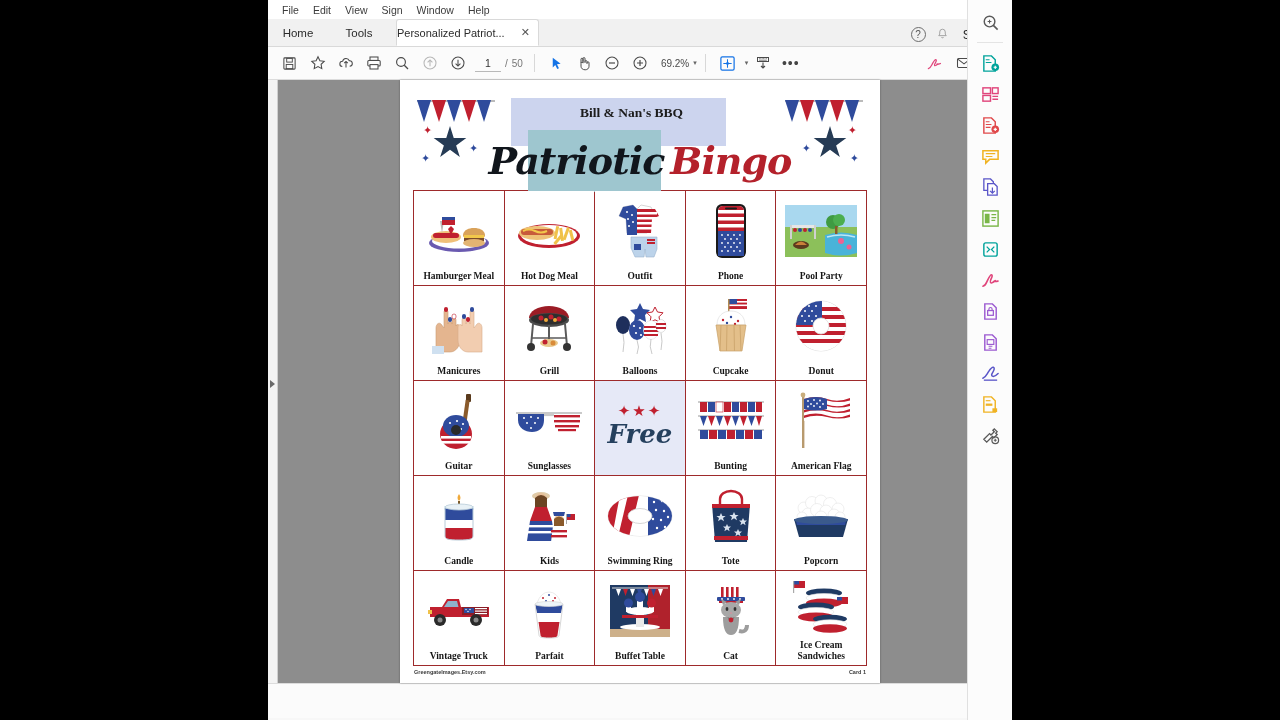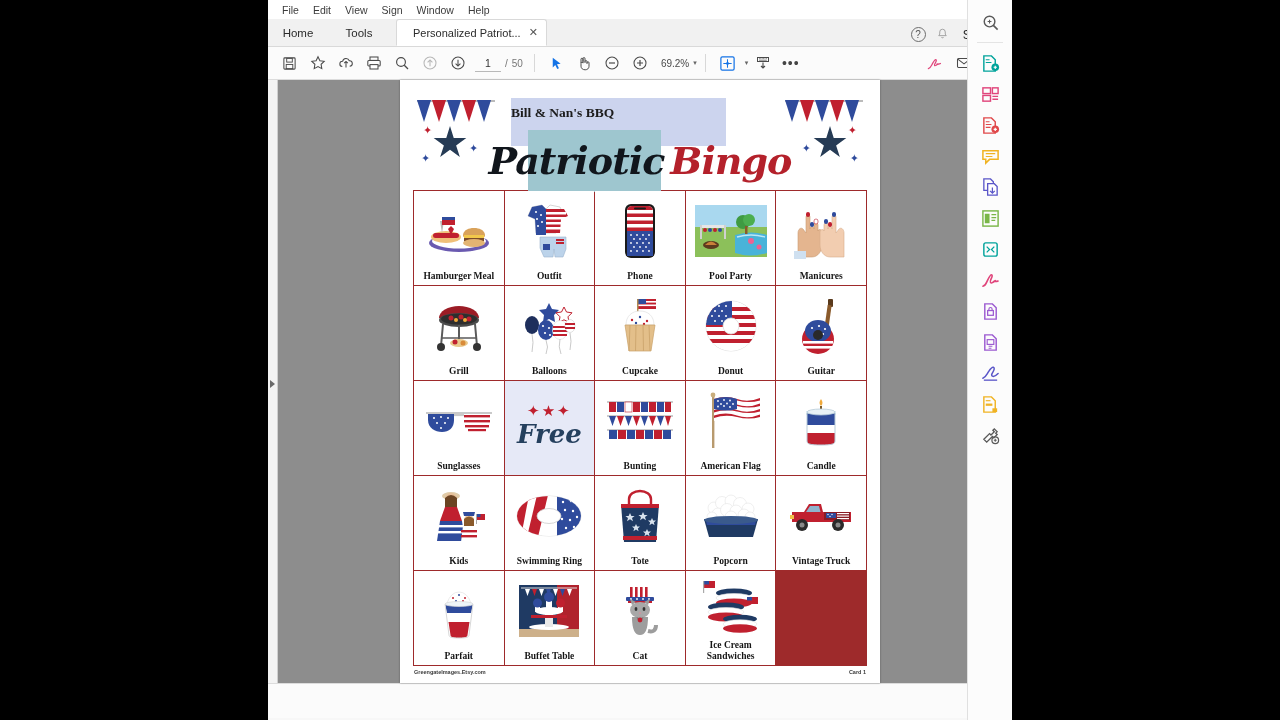--- a/index.html
+++ b/index.html
@@ -54,21 +54,21 @@
     position: relative; border-bottom: 1px solid #d9d9d9;
   }
   .tab {
     height: 28px; display: flex; align-items: center; justify-content: center;
     font-size: 11.5px; color: #2b2b2b; padding: 0 6px;
   }
   .tab.home { width: 60px; }
   .tab.tools { width: 62px; }
   .tab.doc {
     background: #ffffff; border: 1px solid #d9d9d9; border-bottom: 1px solid #ffffff;
-    border-radius: 3px 3px 0 0; padding: 0 8px 0 16px; gap: 8px; margin-left: 6px;
+    border-radius: 3px 3px 0 0; padding: 0 8px 0 0; gap: 16px; margin-left: 6px;
     height: 27px;
   }
   .tab-label { white-space: nowrap; font-size: 11px; }
   .tab-close { font-size: 11px; color: #555; }
   .topright {
     position: absolute; right: 8px; bottom: 4px;
     display: flex; align-items: center; gap: 10px;
   }
   .signin { font-size: 12px; color: #222; padding: 0 4px; }
   .circ-q {
@@ -146,21 +146,21 @@
 
   
   .card { padding: 10px 13px 0 13px; }
   .hdr { position: relative; height: 100px; }
   .bandtop {
     position: absolute; left: 98px; top: 8px; width: 215px; height: 48px;
     background: #ccd4ee;
   }
   .bandtop-text {
     position: absolute; left: 98px; top: 15px; width: 241px;
-    text-align: left; font-family: "Liberation Serif", serif;
+    text-align: center; font-family: "Liberation Serif", serif;
     font-weight: bold; font-size: 13.5px; color: #1c1c1c;
   }
   .tealbox {
     position: absolute; left: 115px; top: 40px; width: 133px; height: 62px;
     background: #9ec6cf;
   }
   .bigtitle {
     position: absolute; left: 0; right: 0; top: 42px;
     text-align: center; font-family: "DejaVu Serif", serif;
     font-style: italic; font-size: 38px; line-height: 58px; white-space: nowrap;
@@ -446,20 +446,39 @@
                   <rect x="38" y="28" width="20" height="3" fill="#f2c84b"></rect>
                   <rect x="38" y="31" width="20" height="3.5" fill="#7a4b2a"></rect>
                   <ellipse cx="48" cy="36" rx="11" ry="4" fill="#e3b472"></ellipse>
                   <path d="M14 14l2 12 2-12z" fill="#b8b8b8"></path>
                   <rect x="16" y="10" width="13" height="8" fill="#c0202f"></rect>
                   <path d="M16 10h13v3H16z" fill="#2f4b9c"></path>
                   <path d="M22 22l3 6 3-6-3-3z" fill="#c0202f"></path>
                 </svg>
               </div>
               <div class="cell-label">Hamburger Meal</div>
+            </div>
+            <div class="cell">
+              <div class="art">
+                <svg width="68" height="42" viewBox="0 0 68 42">
+                  <ellipse cx="34" cy="26" rx="31" ry="12" fill="#c0202f"></ellipse>
+                  <ellipse cx="34" cy="25" rx="28" ry="10" fill="#fff"></ellipse>
+                  <ellipse cx="22" cy="23" rx="18" ry="7" fill="#eec177"></ellipse>
+                  <rect x="6" y="19" width="32" height="6" rx="3" fill="#c75a3a"></rect>
+                  <path d="M8 21q6-3 12 0t12 0" stroke="#f2c84b" stroke-width="2" fill="none"></path>
+                  <g fill="#f0c24a">
+                    <rect x="40" y="16" width="3" height="13" transform="rotate(12 41 22)"></rect>
+                    <rect x="45" y="18" width="3" height="13" transform="rotate(-8 46 24)"></rect>
+                    <rect x="50" y="17" width="3" height="13" transform="rotate(20 51 23)"></rect>
+                    <rect x="55" y="20" width="3" height="11" transform="rotate(-14 56 25)"></rect>
+                    <rect x="42" y="24" width="3" height="11" transform="rotate(40 43 29)"></rect>
+                  </g>
+                </svg>
+              </div>
+              <div class="cell-label">Hot Dog Meal</div>
             </div>
             <div class="cell">
               <div class="art">
                 <svg width="54" height="56" viewBox="0 0 54 56">
                   <path d="M10 4l10-2 4 4 4-4 10 2 4 9-7 3-1 14H14L13 16l-7-3z" fill="#fff" stroke="#bbb" stroke-width=".6"></path>
                   <path d="M24 6h18l4 7-7 3-1 14H24z" fill="#c0202f"></path>
                   <path d="M24 9h20v2.5H24zM24 14h20v2.5H24zM24 19h17v2.5H24zM24 24h17v2.5H24z" fill="#fff"></path>
                   <path d="M10 4l10-2 4 4v26H14L13 16l-7-3z" fill="#2f4b9c"></path>
                   <g fill="#fff">
                     <circle cx="14" cy="9" r="1"></circle>

